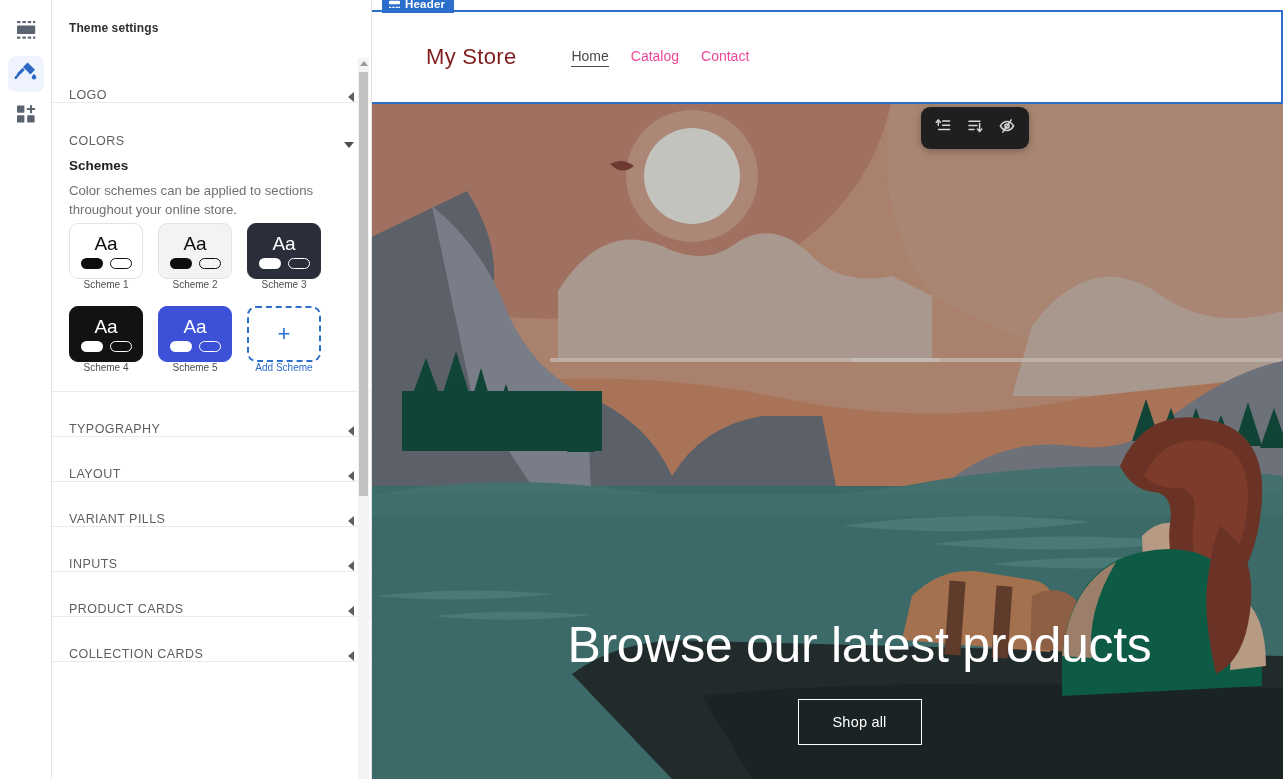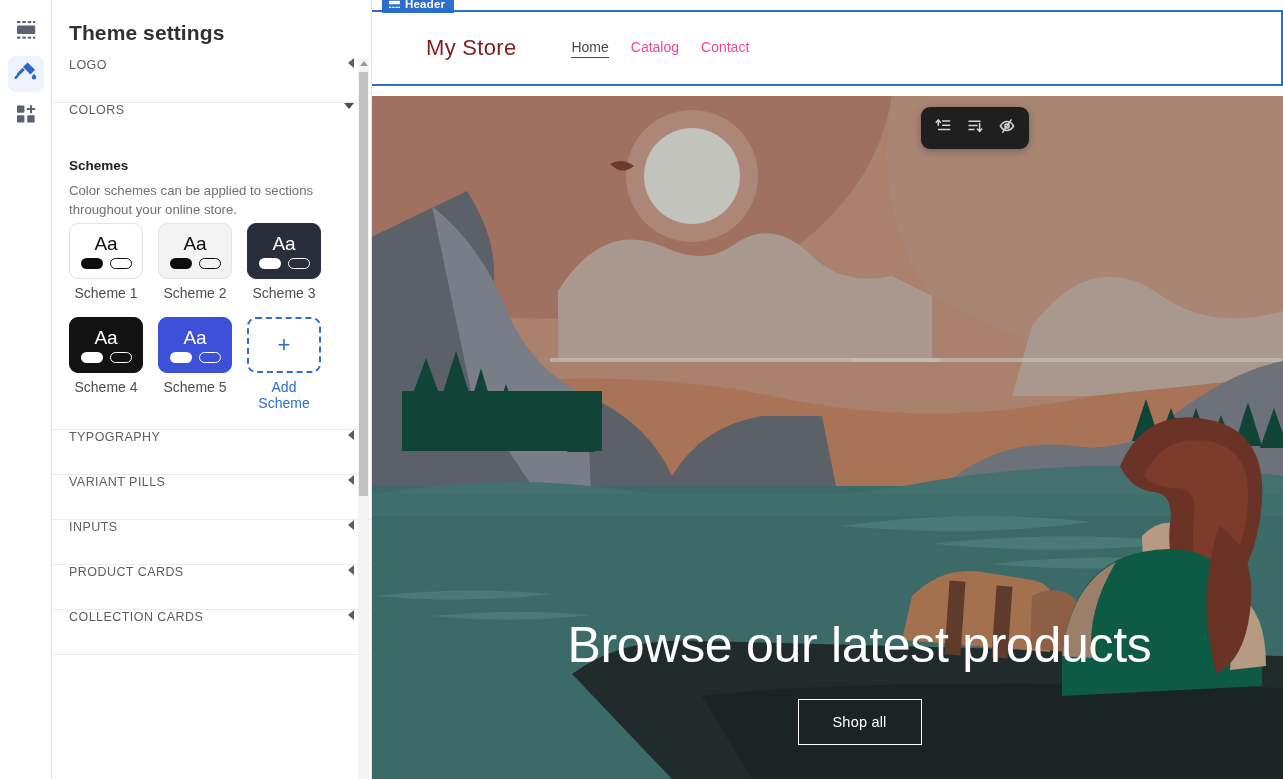--- a/index.html
+++ b/index.html
@@ -30,30 +30,30 @@
   
   .sidebar {
     width: 320px; height: 779px;
     background: #ffffff;
     border-right: 1px solid #e1e3e5;
     position: relative;
     flex: 0 0 320px;
     overflow: hidden;
   }
   .sidebar-title {
-    font-size: 21px; font-weight: 600; color: #303030;
+    font-size: 12px; font-weight: 600; color: #303030;
     padding: 21px 17px 16px 17px;
     letter-spacing: .1px;
   }
   .sb-scroll {
     position: absolute; top: 58px; left: 0; right: 0; bottom: 0;
     overflow: hidden;
   }
   .section-head {
-    display: flex; align-items: flex-start; justify-content: space-between;
+    display: flex; align-items: flex-end; justify-content: space-between;
     padding: 0 17px; height: 45px;
     border-bottom: 1px solid #ebebeb;
     cursor: pointer;
     gap: 40px;
   }
   .section-head .label {
     font-size: 12.5px; letter-spacing: .45px; color: #5c5f62;
     text-transform: uppercase; font-weight: 400;
   }
   .caret { width: 0; height: 0; }
@@ -75,21 +75,21 @@
   .swatch {
     width: 74px; height: 56px; border-radius: 9px;
     display: flex; flex-direction: column; align-items: center; justify-content: center;
     gap: 5px; cursor: pointer;
   }
   .swatch .aa { font-size: 19px; font-weight: 500; line-height: 1; }
   .pills { display: flex; gap: 7px; align-items: center; }
   .pill { width: 22px; height: 11px; border-radius: 6px; }
   .pill.outline { background: transparent; border: 1.6px solid currentColor; }
   .pill.solid { background: currentColor; }
-  .scheme-name { font-size: 14px; color: #4b4f53; text-align: center; margin-top: 6px; }
+  .scheme-name { font-size: 10px; color: #4b4f53; text-align: center; }
   .add-swatch {
     width: 74px; height: 56px; border-radius: 9px;
     border: 2px dashed #2c6ecb; background: #fff;
     display: flex; align-items: center; justify-content: center;
     color: #2c6ecb; font-size: 22px; font-weight: 300; cursor: pointer;
   }
   .add-label { color: #2c6ecb; }
 
   
   .sb-track {
@@ -109,21 +109,21 @@
     position: absolute; top: 14px; left: 1px; width: 9px; height: 424px;
     background: #c1c1c1; border-radius: 1px;
   }
 
   
   .preview {
     position: relative; flex: 1; height: 779px;
     background: #fff; overflow: hidden;
   }
   .header-wrap {
-    position: absolute; top: 10px; left: 0; right: 0; height: 76px;
+    position: absolute; top: 10px; left: 0; right: 0; height: 94px;
     border: 2px solid #2c6ecb; border-left: none;
     background: #ffffff;
     text-align: center;
   }
   .sec-badge {
     position: absolute; top: -17px; left: 10px;
     background: #2c6ecb; color: #fff;
     font-size: 11.5px; font-weight: 700; letter-spacing: .2px;
     padding: 3px 9px 4px 7px; border-radius: 2px 2px 0 0;
     display: flex; align-items: center; gap: 5px;
@@ -305,20 +305,24 @@
               <span>+</span>
             </div>
             <div class="scheme-name add-label">Add Scheme</div>
           </div>
 
         </div>
       </div>
 
       <div class="section-head">
         <span class="label">TYPOGRAPHY</span>
+        <span class="caret left"></span>
+      </div>
+      <div class="section-head">
+        <span class="label">LAYOUT</span>
         <span class="caret left"></span>
       </div>
       <div class="section-head">
         <span class="label">VARIANT PILLS</span>
         <span class="caret left"></span>
       </div>
       <div class="section-head">
         <span class="label">INPUTS</span>
         <span class="caret left"></span>
       </div>

